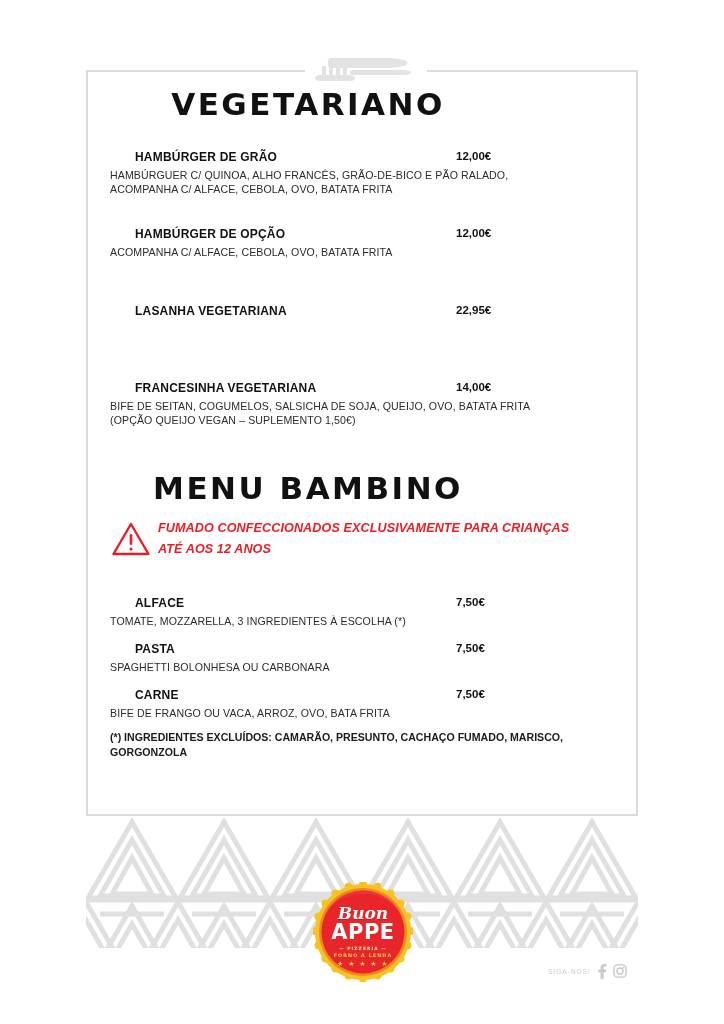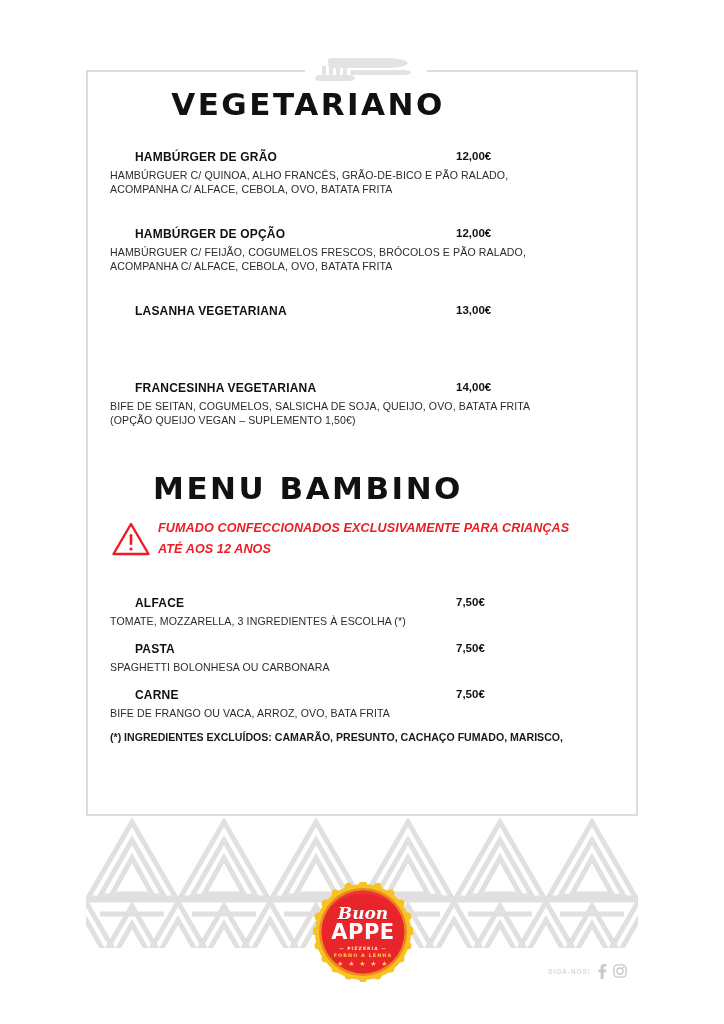--- a/index.html
+++ b/index.html
@@ -278,29 +278,28 @@
       <span class="desc-line">ACOMPANHA C/ ALFACE, CEBOLA, OVO, BATATA FRITA</span>
     </div>
   </div>
 
   <div class="menu-item veg" style="top:227px;">
     <div class="item-head">
       <div class="item-name">HAMBÚRGER DE OPÇÃO</div>
       <div class="item-price">12,00€</div>
     </div>
     <div class="item-desc">
-      <span class="desc-line">HAMBÚRGUER C/ FEIJÃO, COGUMELOS FRESCOS, BRÓCOLOS E PÃO RALADO,</span>
       <span class="desc-line">ACOMPANHA C/ ALFACE, CEBOLA, OVO, BATATA FRITA</span>
     </div>
   </div>
 
   <div class="menu-item veg" style="top:304px;">
     <div class="item-head">
       <div class="item-name">LASANHA VEGETARIANA</div>
-      <div class="item-price">13,00€</div>
+      <div class="item-price">22,95€</div>
     </div>
   </div>
 
   <div class="menu-item veg" style="top:381px;">
     <div class="item-head">
       <div class="item-name">FRANCESINHA VEGETARIANA</div>
       <div class="item-price">14,00€</div>
     </div>
     <div class="item-desc">
       <span class="desc-line">BIFE DE SEITAN, COGUMELOS, SALSICHA DE SOJA, QUEIJO, OVO, BATATA FRITA</span>
@@ -347,20 +346,21 @@
       <div class="item-name">CARNE</div>
       <div class="item-price">7,50€</div>
     </div>
     <div class="item-desc">
       <span class="desc-line">BIFE DE FRANGO OU VACA, ARROZ, OVO, BATA FRITA</span>
     </div>
   </div>
 
   <div id="footnote">
     <span>(*) INGREDIENTES EXCLUÍDOS: CAMARÃO, PRESUNTO, CACHAÇO FUMADO, MARISCO,</span>
+    <span>GORGONZOLA</span>
   </div>
 
   <div id="pattern-band">
     <svg width="552" height="138" viewBox="0 0 552 138">
       <defs>
         <pattern id="tri" x="0" y="0" width="92" height="138" patternUnits="userSpaceOnUse">
           <g fill="none" stroke="#e0e0e0" stroke-width="5">
             <path d="M46 4 L90 80 L2 80 Z"></path>
             <path d="M46 22 L78 78 L14 78 Z"></path>
             <path d="M46 40 L66 76 L26 76 Z"></path>

